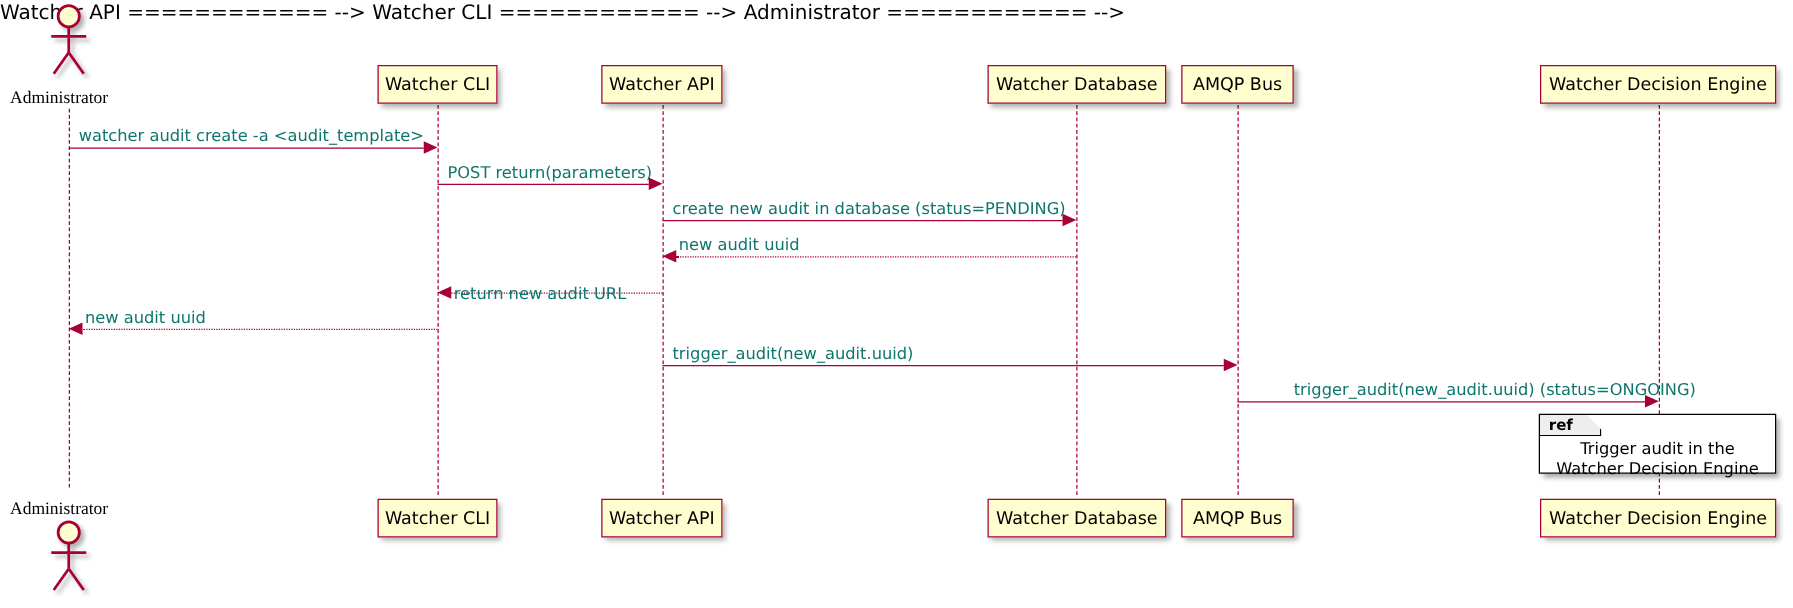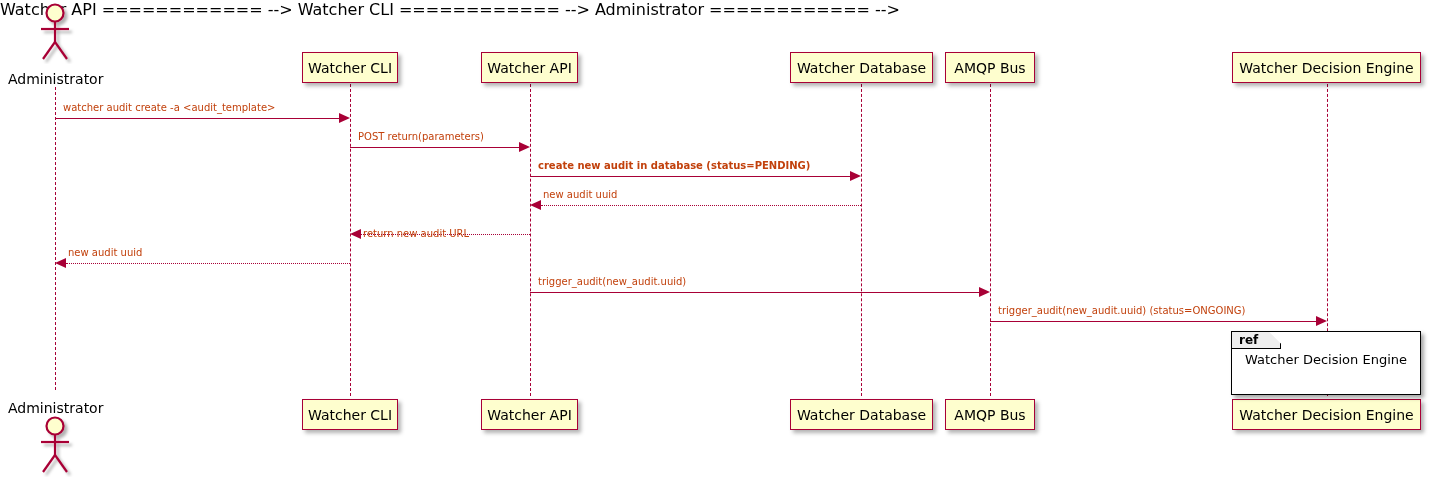--- a/index.html
+++ b/index.html
@@ -37,20 +37,21 @@
   .actor-wrap {
     position: absolute;
     z-index: 5;
   }
   .actor-label {
     position: absolute;
     font-size: 14px;
     color: #000000;
     white-space: nowrap;
     z-index: 6;
+    font-family: Liberation Serif, serif;
   }
   
   .lifeline {
     position: absolute;
     width: 0;
     border-left: 1.5px dashed #A80036;
     z-index: 1;
   }
   
   .msg-line {
@@ -75,22 +76,22 @@
     border-bottom: 5px solid transparent;
     border-left: 11px solid #A80036;
   }
   .arrow-head.left {
     border-top: 5px solid transparent;
     border-bottom: 5px solid transparent;
     border-right: 11px solid #A80036;
   }
   .msg-label {
     position: absolute;
-    font-size: 10px;
-    color: #c2410c;
+    font-size: 13px;
+    color: #0f766e;
     white-space: nowrap;
     z-index: 4;
     line-height: 1;
   }
   
   .ref-box {
     position: absolute;
     box-sizing: border-box;
     background: #FFFFFF;
     border: 1.5px solid #000000;
@@ -220,21 +221,21 @@
   <div class="msg-label" style="left:63px; top:103px;">watcher audit create -a &lt;audit_template&gt;</div>
   <div class="msg-line solid" style="left:55px; top:118px; width:284px;"></div>
   <div class="arrow-head right" style="left:339px; top:113px;"></div>
 
   
   <div class="msg-label" style="left:358px; top:132px;">POST return(parameters)</div>
   <div class="msg-line solid" style="left:350px; top:147px; width:169px;"></div>
   <div class="arrow-head right" style="left:519px; top:142px;"></div>
 
   
-  <div class="msg-label" style="left:538px; top:161px;font-weight:bold;">create new audit in database (status=PENDING)</div>
+  <div class="msg-label" style="left:538px; top:161px;">create new audit in database (status=PENDING)</div>
   <div class="msg-line solid" style="left:530px; top:176px; width:320px;"></div>
   <div class="arrow-head right" style="left:850px; top:171px;"></div>
 
    Watcher API ============ --&gt;
   <div class="msg-label" style="left:543px; top:190px;">new audit uuid</div>
   <div class="msg-line dotted" style="left:541px; top:205px; width:320px;"></div>
   <div class="arrow-head left" style="left:530px; top:200px;"></div>
 
    Watcher CLI ============ --&gt;
   <div class="msg-label" style="left:363px; top:229px;">return new audit URL</div>
@@ -245,25 +246,26 @@
   <div class="msg-label" style="left:68px; top:248px;">new audit uuid</div>
   <div class="msg-line dotted" style="left:66px; top:263px; width:284px;"></div>
   <div class="arrow-head left" style="left:55px; top:258px;"></div>
 
   
   <div class="msg-label" style="left:538px; top:277px;">trigger_audit(new_audit.uuid)</div>
   <div class="msg-line solid" style="left:530px; top:292px; width:449px;"></div>
   <div class="arrow-head right" style="left:979px; top:287px;"></div>
 
   
-  <div class="msg-label" style="left:998px; top:306px;">trigger_audit(new_audit.uuid) (status=ONGOING)</div>
+  <div class="msg-label" style="left:1035px; top:306px;">trigger_audit(new_audit.uuid) (status=ONGOING)</div>
   <div class="msg-line solid" style="left:990px; top:321px; width:326px;"></div>
   <div class="arrow-head right" style="left:1316px; top:316px;"></div>
 
   
-  <div class="ref-box" style="left:1231px; top:331px; width:190px; height:64px;">
+  <div class="ref-box" style="left:1231px; top:331px; width:190px; height:48px;">
     <div class="ref-tag">ref</div>
     <div class="ref-text">
+      <div>Trigger audit in the</div>
       <div>Watcher Decision Engine</div>
     </div>
   </div>
 
 </div>
 
 </body></html>

